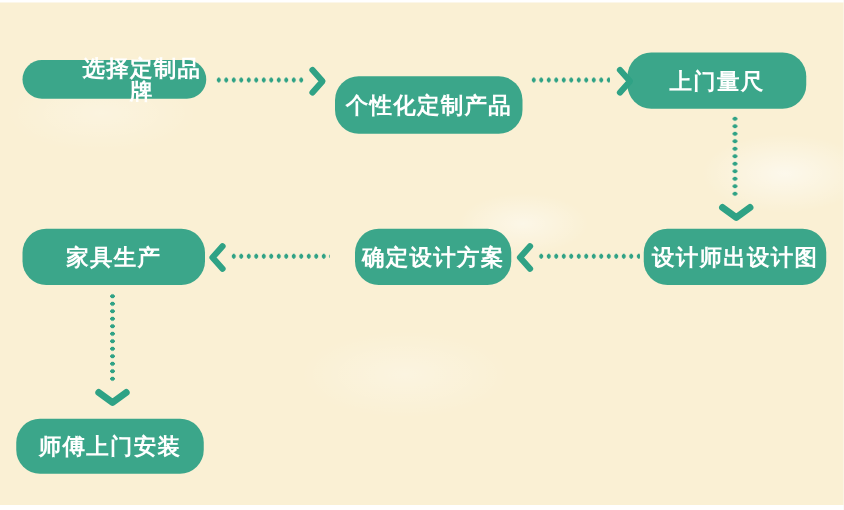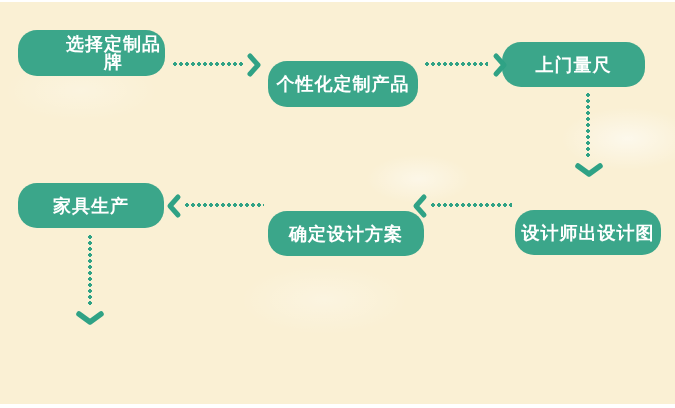--- a/index.html
+++ b/index.html
@@ -33,25 +33,25 @@
   .node{
     position:absolute;
     display:flex;align-items:center;justify-content:center;
     background:var(--node-fill);
     color:var(--node-text);
     font-size:18px;font-weight:bold;letter-spacing:1px;
     border-radius:19px;
     text-align:center;
     line-height:1;
   }
-  .n1{left:18px; top:30px; width:147px;height:46px;padding-left:44px;}
+  .n1{left:18px; top:48px; width:147px;height:31px;padding-left:44px;}
   .n2{left:268px;top:42px; width:150px;height:46px;margin-top:19px;}
   .n3{left:502px;top:42px; width:143px;height:45px;}
-  .n4{left:515px;top:183px;width:146px;height:45px;margin-top:27px;}
-  .n5{left:268px;top:183px;width:156px;height:45px;margin-top:28px;}
+  .n4{left:515px;top:183px;width:146px;height:45px;}
+  .n5{left:284px;top:183px;width:125px;height:45px;}
   .n6{left:18px; top:183px;width:146px;height:45px;font-family:Liberation Serif, serif;}
   .n7{left:13px; top:335px;width:150px;height:44px;}
 
   .dots-h{
     position:absolute;height:4px;
     background-image:radial-gradient(circle, var(--arrow) 1.7px, rgba(0,0,0,0) 1.9px);
     background-size:6px 4px;
     background-repeat:repeat-x;
     background-position:left center;
   }
@@ -81,20 +81,21 @@
 
 <div class="page">
   <div class="bg"></div>
 
   <div class="node n1">选择定制品牌</div>
   <div class="node n2">个性化定制产品</div>
   <div class="node n3">上门量尺</div>
   <div class="node n4">设计师出设计图</div>
   <div class="node n5">确定设计方案</div>
   <div class="node n6">家具生产</div>
+  <div class="node n7">师傅上门安装</div>
 
   <div class="dots-h a1-dots"></div>
   <span class="chev a1-chev">
     <svg width="16" height="26" viewBox="0 0 16 26">
         <polyline points="4,4 12,13 4,22" fill="none" stroke="currentColor" stroke-width="5" stroke-linecap="round" stroke-linejoin="round"></polyline>
       </svg>
   </span>
 
   <div class="dots-h a2-dots"></div>
   <span class="chev a2-chev">

